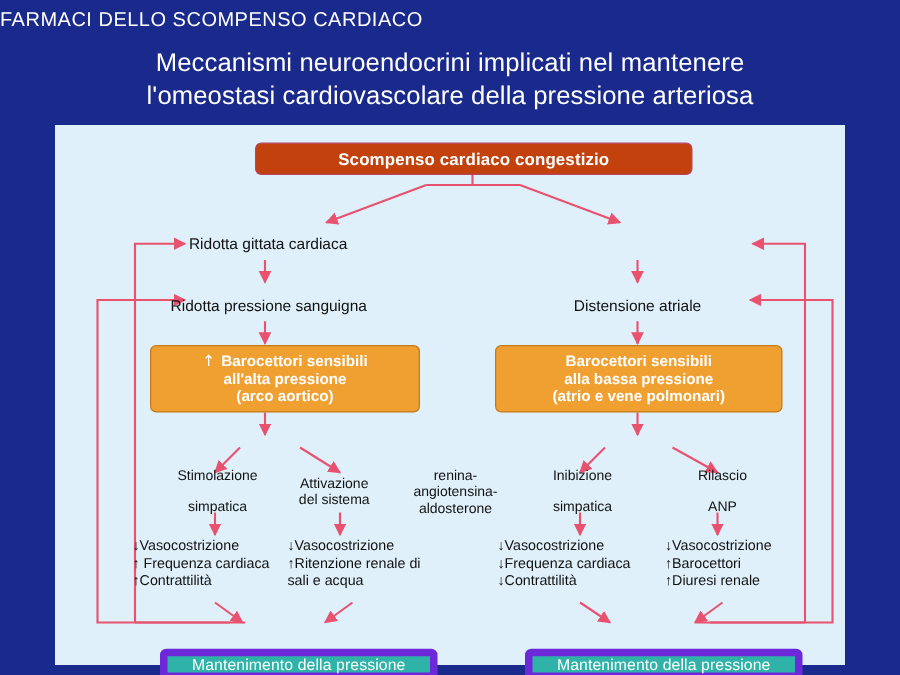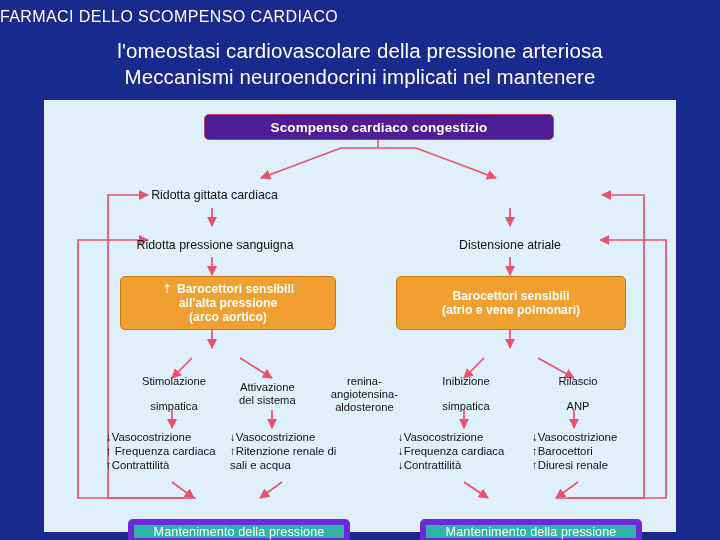--- a/index.html
+++ b/index.html
@@ -67,21 +67,21 @@
   
   .node {
     position: absolute;
     box-sizing: border-box;
     display: flex;
     align-items: center;
     justify-content: center;
     text-align: center;
   }
   .node-top {
-    background: #4c1d95;
+    background: #c2410c;
     border: 1px solid #b8435c;
     border-radius: 5px;
     color: #ffffff;
     font-weight: bold;
     font-size: 13.5px;
     letter-spacing: 0.1px;
   }
   .node-plain {
     color: #111111;
     font-size: 12.4px;
@@ -122,22 +122,22 @@
     font-family: "DejaVu Sans", sans-serif;
     font-weight: normal;
   }
 </style>
 </head>
 <body>
 
 <div class="slide-header">FARMACI DELLO SCOMPENSO CARDIACO</div>
 
 <div class="slide-title">
+  <div>Meccanismi neuroendocrini implicati nel mantenere</div>
   <div>l'omeostasi cardiovascolare della pressione arteriosa</div>
-  <div>Meccanismi neuroendocrini implicati nel mantenere</div>
 </div>
 
 <div class="panel">
   <div class="diagram">
 
     <svg class="svg-layer" viewBox="0 0 632 432">
       <defs>
         <marker id="ah" markerWidth="7" markerHeight="7" refX="5.4" refY="3" orient="auto">
           <path d="M0,0 L6,3 L0,6 z" fill="#e8526f"></path>
         </marker>
@@ -220,20 +220,21 @@
       <div>sali e acqua</div>
     </div>
 
     <div class="node node-teal" style="left:84px; top:399px; width:222px; height:25px;">Mantenimento della pressione</div>
 
 
     <div class="node node-plain" style="left:380px; top:134px; width:172px; height:22px;">Distensione atriale</div>
 
     <div class="node node-orange" style="left:352px; top:176px; width:230px; height:54px; flex-direction:column; justify-content:center;">
       <div>Barocettori sensibili</div>
+      <div>alla bassa pressione</div>
       <div>(atrio e vene polmonari)</div>
     </div>
 
     <div class="node node-plain small" style="left:370px; top:278px; width:104px; height:32px; flex-direction:column;align-items:center;">
       <div>Inibizione</div>
       <div>simpatica</div>
     </div>
 
     <div class="node node-plain small" style="left:486px; top:278px; width:96px; height:32px; flex-direction:column;">
       <div>Rilascio</div>

